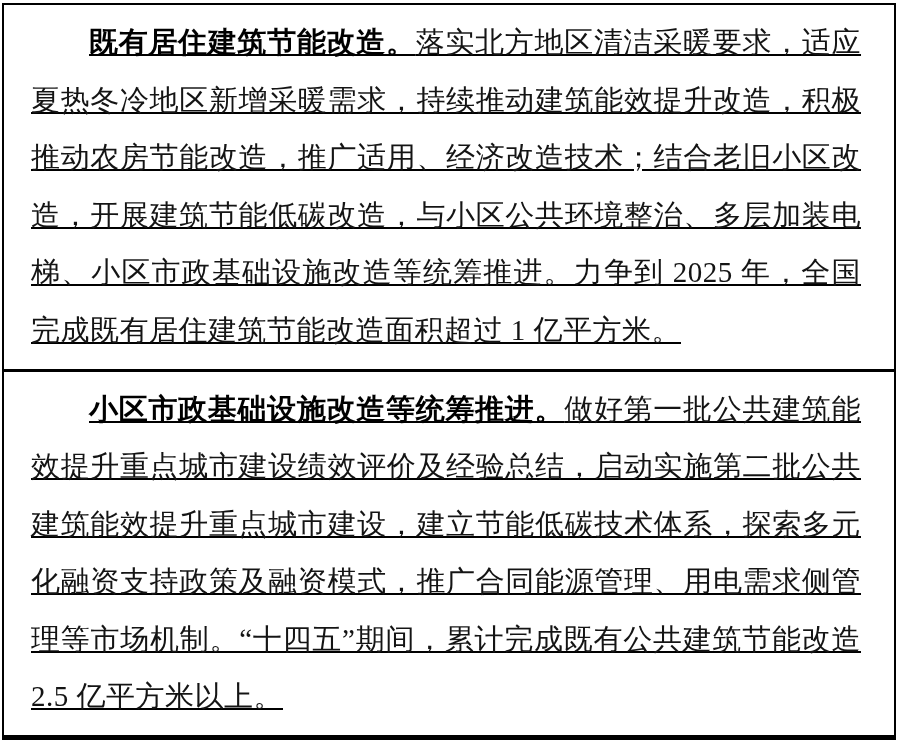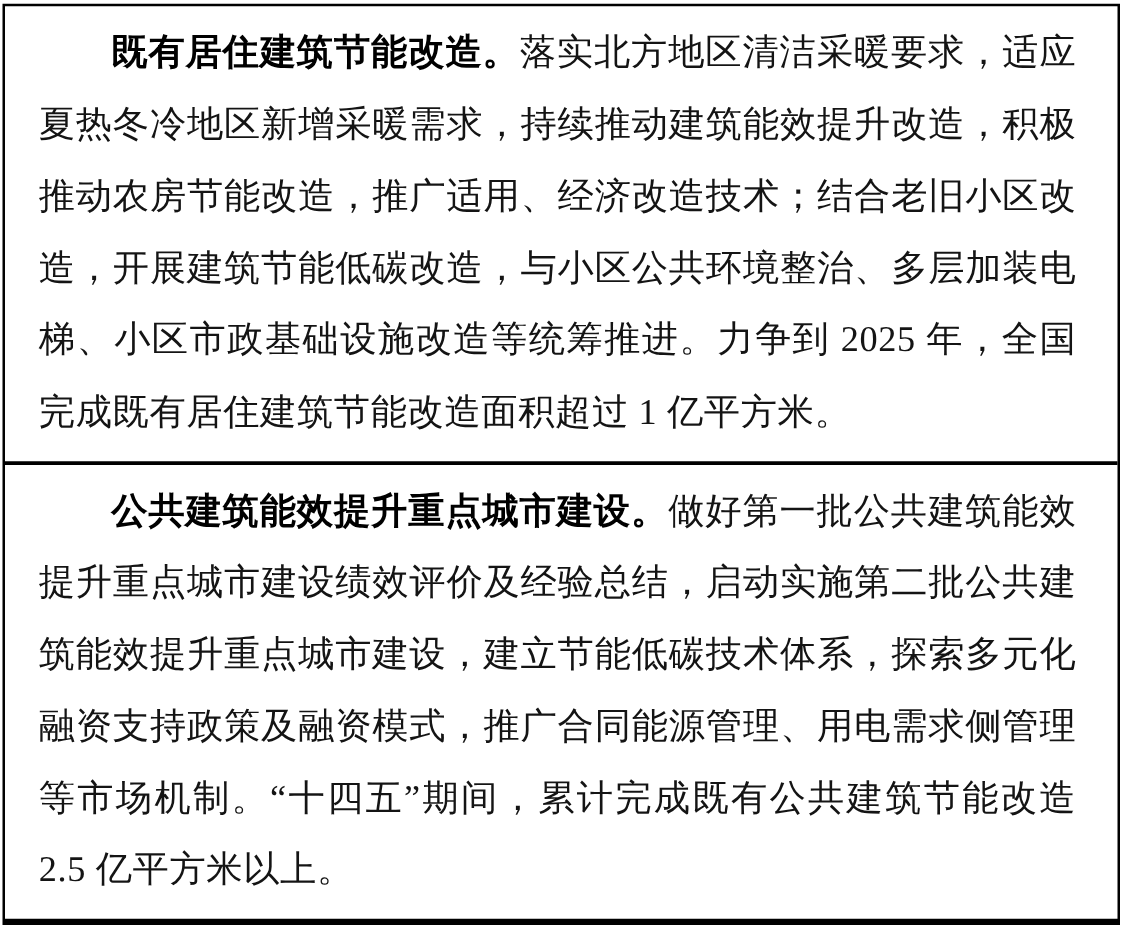--- a/index.html
+++ b/index.html
@@ -23,20 +23,21 @@
     box-sizing: border-box;
     border: 2px solid #000000;
     border-bottom-width: 5px;
     display: flex;
     flex-direction: column;
   }
   .doc-section {
     flex: 1 1 0;
     padding: 9px 33px 0 27px;
     overflow: hidden;
+    text-decoration: underline;
   }
   .divider {
     height: 3px;
     background: #000000;
     flex: 0 0 auto;
   }
   .para {
     margin: 0;
     font-family: "Liberation Serif", "DejaVu Serif", serif;
     font-size: 29px;
@@ -58,17 +59,17 @@
 <div class="page">
   <div class="frame">
 
     <section class="doc-section">
       <p class="para"><strong class="lead">既有居住建筑节能改造。</strong><span>落实北方地区清洁采暖要求，适应夏热冬冷地区新增采暖需求，持续推动建筑能效提升改造，积极推动农房节能改造，推广适用、经济改造技术；结合老旧小区改造，开展建筑节能低碳改造，与小区公共环境整治、多层加装电梯、小区市政基础设施改造等统筹推进。力争到 2025 年，全国完成既有居住建筑节能改造面积超过 1 亿平方米。</span></p>
     </section>
 
     <div class="divider"></div>
 
     <section class="doc-section">
-      <p class="para"><strong class="lead">公共建筑能效提升重点城市建设。</strong><span>做好第一批公共建筑能效提升重点城市建设绩效评价及经验总结，启动实施第二批公共建筑能效提升重点城市建设，建立节能低碳技术体系，探索多元化融资支持政策及融资模式，推广合同能源管理、用电需求侧管理等市场机制。“十四五”期间，累计完成既有公共建筑节能改造 2.5 亿平方米以上。</span></p>
+      <p class="para"><strong class="lead">小区市政基础设施改造等统筹推进。</strong><span>做好第一批公共建筑能效提升重点城市建设绩效评价及经验总结，启动实施第二批公共建筑能效提升重点城市建设，建立节能低碳技术体系，探索多元化融资支持政策及融资模式，推广合同能源管理、用电需求侧管理等市场机制。“十四五”期间，累计完成既有公共建筑节能改造 2.5 亿平方米以上。</span></p>
     </section>
 
   </div>
 </div>
 
 </body></html>

